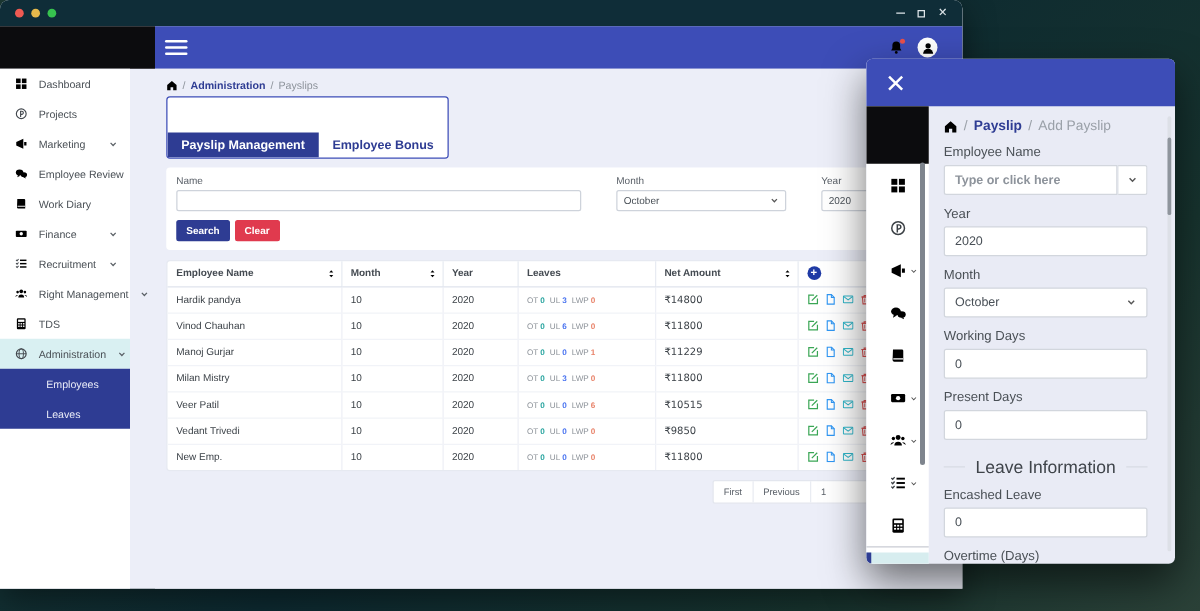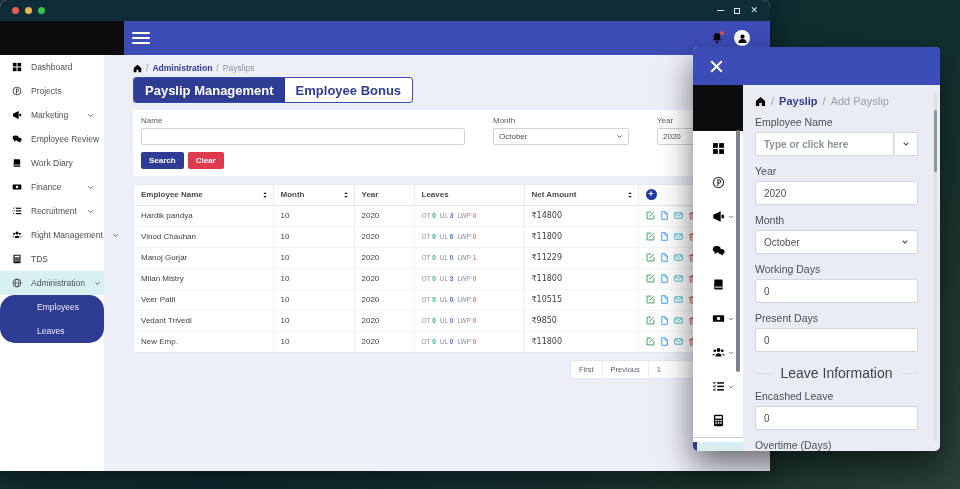--- a/index.html
+++ b/index.html
@@ -38,33 +38,33 @@
     display:flex; align-items:center; justify-content:center; overflow:hidden; }
 
   
   .sidebar { position:absolute; top:55px; left:0; width:104px; bottom:0; background:#fff;
     font-size:8.5px; color:#4a5056; }
   .side-item { height:24px; display:flex; align-items:center; gap:9px; padding:0 10px 0 12px; cursor:pointer; }
   .side-item svg { width:10px; height:10px; color:#42474d; flex:none; }
   .side-item .lbl { white-space:nowrap; }
   .side-item .chev { margin-left:auto; width:7px; height:7px; color:#5a6066; }
   .side-item.active { background:#d9f0f2; }
-  .submenu { background:#2e3c93; color:#e9ebf7;border-radius:15px; }
+  .submenu { background:#2e3c93; color:#e9ebf7; }
   .submenu-item { height:24px; display:flex; align-items:center; padding-left:37px; cursor:pointer; }
 
   
   .content { position:absolute; left:124px; top:55px; right:0; bottom:0; background:#eceef8;
     padding:8px 7px 0 9px; overflow:hidden; }
   .breadcrumb { display:flex; align-items:center; gap:4px; font-size:8.5px; color:#8d939b; height:10px; }
   .breadcrumb .home { width:9px; height:9px; color:#2e3c93; }
   .crumb-main { color:#2e3c93; font-weight:bold; }
 
   .tabs { margin-top:4px; display:inline-flex; border:1px solid #3d4db7; border-radius:3px;
     overflow:hidden; background:#fff; }
-  .tab { padding:4.5px 11px; font-size:13px; font-weight:bold; color:#2e3c93; cursor:pointer; }
+  .tab { padding:4.5px 11px; font-size:10px; font-weight:bold; color:#2e3c93; cursor:pointer;margin-top:28px; }
   .tab.active { background:#2e3c93; color:#fff; }
 
   .filter-card { margin-top:7px; background:#fff; border-radius:3px; padding:6px 8px 7px; width:630px; }
   .filter-row { display:flex; gap:28px; }
   .f-name { width:324px; } .f-month { width:136px; } .f-year { flex:1; }
   .f-label { font-size:8px; color:#5a6068; margin-bottom:3px; }
   .f-box { height:17px; border:1px solid #ced3db; border-radius:2px; background:#fff;
     display:flex; align-items:center; justify-content:space-between; padding:0 5px;
     font-size:8px; color:#495057; }
   .f-box input { border:0; outline:0; width:100%; font:inherit; color:inherit; background:transparent; }

